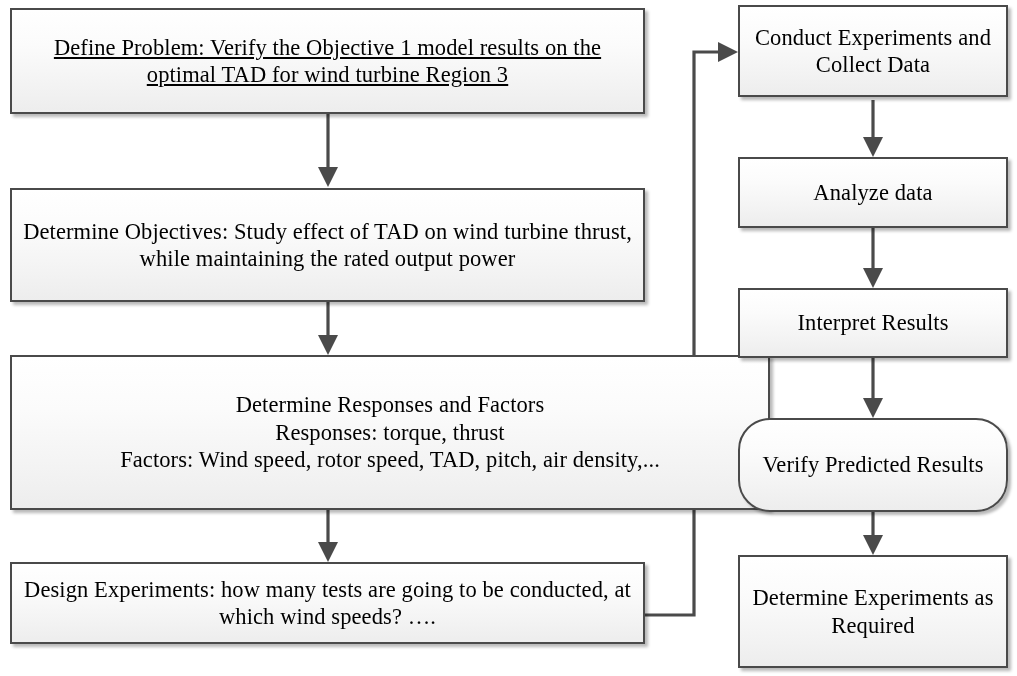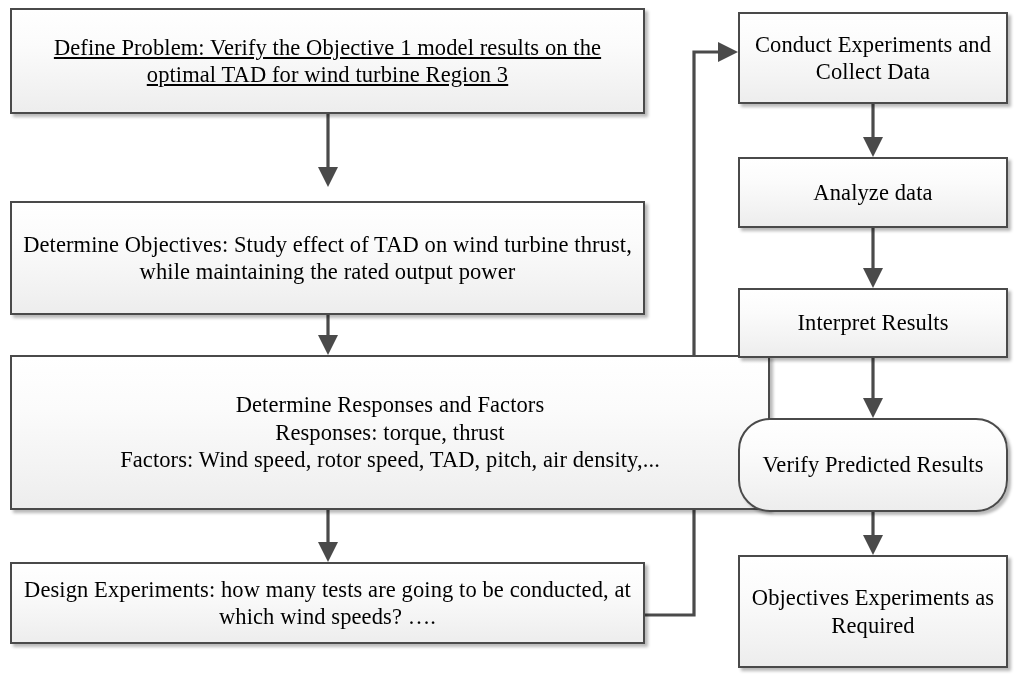--- a/index.html
+++ b/index.html
@@ -40,26 +40,26 @@
 
   .node .label {
     display: block;
     width: 100%;
     padding: 0 6px;
     white-space: pre-line;
   }
 
   
   #n-define   { left: 10px;  top: 8px;   width: 635px; height: 106px; font-size: 22.5px; text-decoration: underline; }
-  #n-objectives { left: 10px; top: 188px; width: 635px; height: 114px; font-size: 22.5px; margin-top: 13px; }
+  #n-objectives { left: 10px; top: 188px; width: 635px; height: 114px; font-size: 22.5px; }
   #n-responses  { left: 10px; top: 355px; width: 760px; height: 155px; font-size: 22.5px; }
   #n-design     { left: 10px; top: 562px; width: 635px; height: 82px; font-size: 22.5px; }
 
   
-  #n-conduct   { left: 738px; top: 12px;   width: 270px; height: 92px;  font-size: 22.5px; }
+  #n-conduct   { left: 738px; top: 5px;   width: 270px; height: 92px;  font-size: 22.5px; }
   #n-analyze   { left: 738px; top: 157px; width: 270px; height: 71px;  font-size: 22.5px; }
   #n-interpret { left: 738px; top: 288px; width: 270px; height: 70px;  font-size: 22.5px; }
   #n-verify    { left: 738px; top: 418px; width: 270px; height: 94px;  font-size: 22.5px; border-radius: 32px; }
   #n-additional{ left: 738px; top: 555px; width: 270px; height: 113px; font-size: 22.5px; }
 
   svg.edges {
     position: absolute;
     left: 0; top: 0;
     width: 1017px;
     height: 676px;
@@ -151,16 +151,16 @@
 
   <div class="node" id="n-analyze">
     <span class="label">Analyze data</span>
   </div>
 
   <div class="node" id="n-verify">
     <span class="label">Verify Predicted Results</span>
   </div>
 
   <div class="node" id="n-additional">
-    <span class="label">Objectives Experiments as Required</span>
+    <span class="label">Determine Experiments as Required</span>
   </div>
 
 </div>
 
 </body></html>

